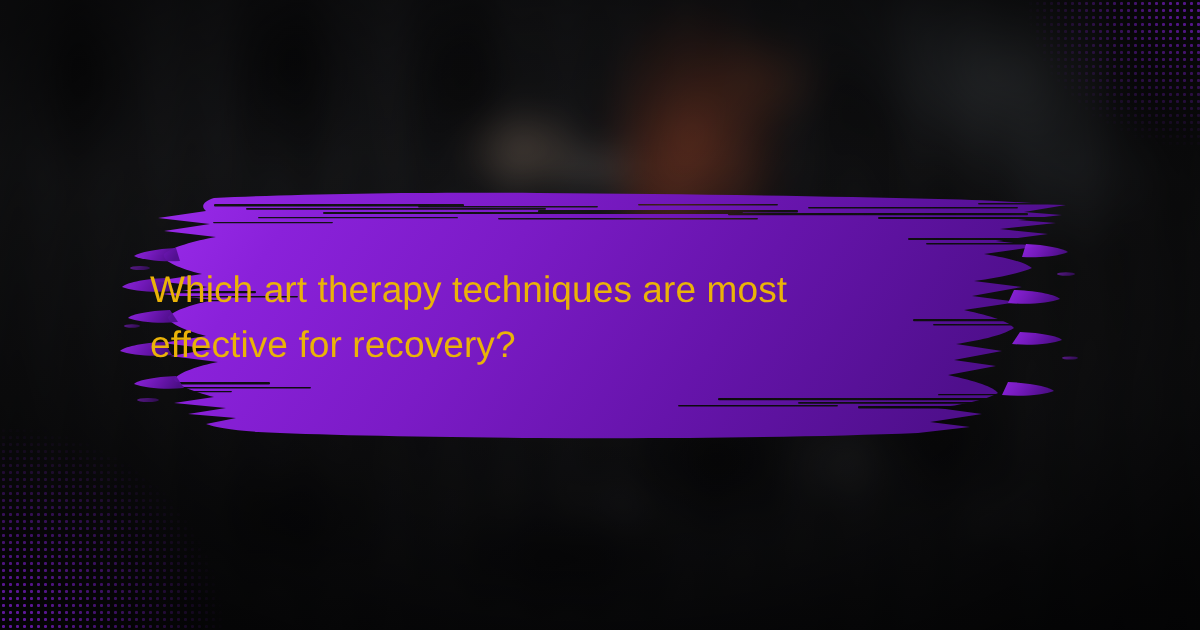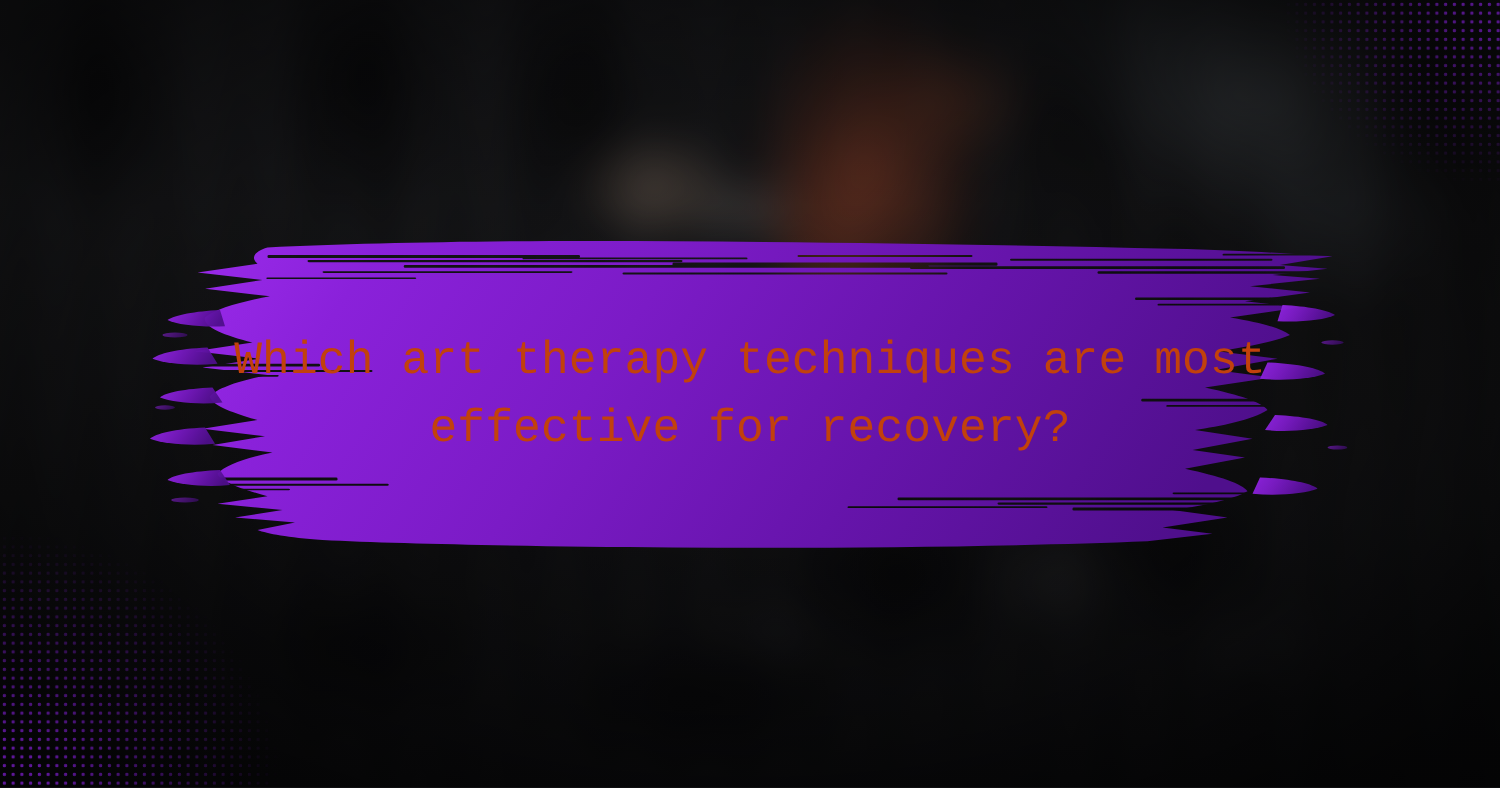--- a/index.html
+++ b/index.html
@@ -94,23 +94,22 @@
     left:118px; top:186px;
     width:960px; height:262px;
   }
   .brush-svg { position:absolute; inset:0; width:100%; height:100%; display:block; }
 
   
   .headline {
     position:absolute;
     left:150px; top:262px;
     width:900px;
-    text-align:center;
-    color:#c2410c;
-    font-family:Liberation Mono, monospace;
+    color:#eab308;
+    font-family:Liberation Sans, sans-serif;
     font-size:37px;
     font-weight:400;
     line-height:55px;
     letter-spacing:0.1px;
     white-space:pre-line;
     text-rendering:geometricPrecision;
   }
 </style>
 </head>
 <body>

